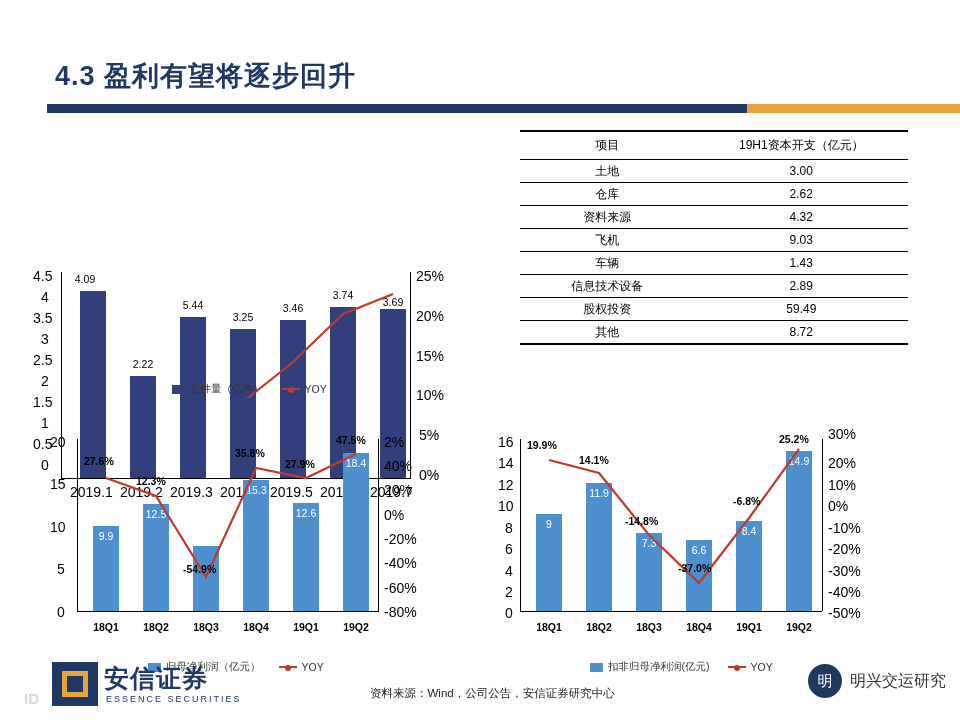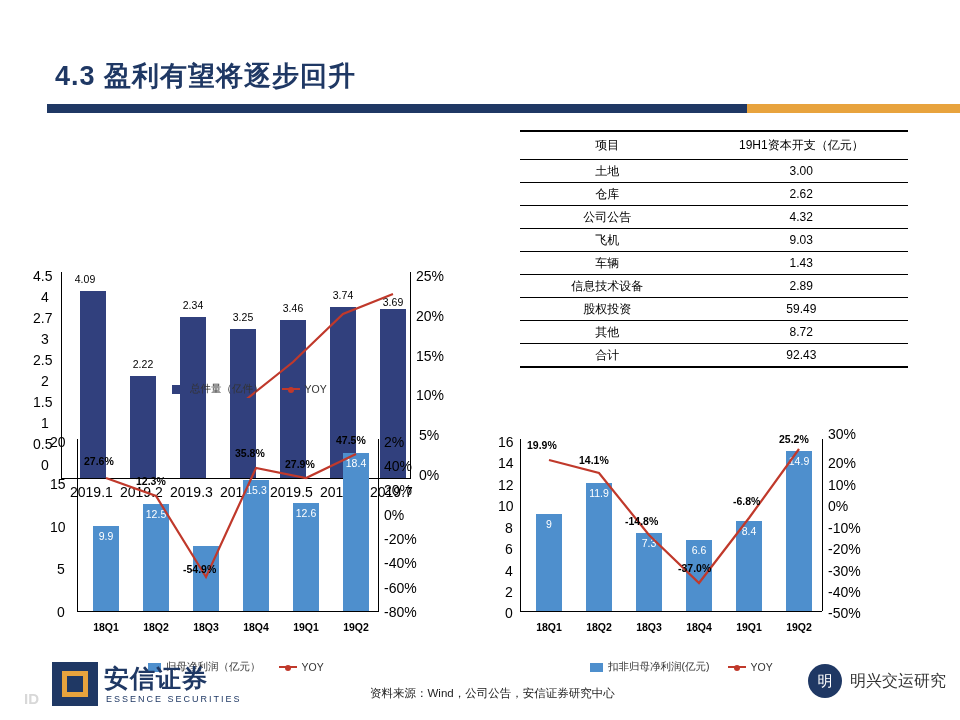--- a/index.html
+++ b/index.html
@@ -93,21 +93,21 @@
 <body>
 
 <div class="title">4.3 盈利有望将逐步回升</div>
 <div class="title-rule"></div>
 <div class="title-rule-accent"></div>
 
 <div class="chart" id="c1" style="left:25px; top:128px; width:470px; height:270px;">
 
   <div class="tick-label" style="left:8px; top:140px;">4.5</div>
   <div class="tick-label" style="left:16px; top:161px;">4</div>
-  <div class="tick-label" style="left:8px; top:182px;">2.7</div>
+  <div class="tick-label" style="left:8px; top:182px;">3.5</div>
   <div class="tick-label" style="left:16px; top:203px;">3</div>
   <div class="tick-label" style="left:8px; top:224px;">2.5</div>
   <div class="tick-label" style="left:16px; top:245px;">2</div>
   <div class="tick-label" style="left:8px; top:266px;">1.5</div>
   <div class="tick-label" style="left:16px; top:287px;">1</div>
   <div class="tick-label" style="left:8px; top:308px;">0.5</div>
   <div class="tick-label" style="left:16px; top:329px;">0</div>
 
   <div class="tick-label" style="left:391px; top:140px;">25%</div>
   <div class="tick-label" style="left:391px; top:180px;">20%</div>
@@ -123,21 +123,21 @@
   <div class="bar" style="left:55px; top:163px; width:26px; height:187px; background:#31407d;"></div>
   <div class="bar" style="left:105px; top:248px; width:26px; height:102px; background:#31407d;"></div>
   <div class="bar" style="left:155px; top:189px; width:26px; height:161px; background:#31407d;"></div>
   <div class="bar" style="left:205px; top:201px; width:26px; height:149px; background:#31407d;"></div>
   <div class="bar" style="left:255px; top:192px; width:26px; height:158px; background:#31407d;"></div>
   <div class="bar" style="left:305px; top:179px; width:26px; height:171px; background:#31407d;"></div>
   <div class="bar" style="left:355px; top:181px; width:26px; height:169px; background:#31407d;"></div>
 
   <div class="bar-val" style="left:40px; top:145px; width:40px;">4.09</div>
   <div class="bar-val" style="left:98px; top:230px; width:40px;">2.22</div>
-  <div class="bar-val" style="left:148px; top:171px; width:40px;">2.34</div>
+  <div class="bar-val" style="left:148px; top:171px; width:40px;">5.44</div>
   <div class="bar-val" style="left:198px; top:183px; width:40px;">3.25</div>
   <div class="bar-val" style="left:248px; top:174px; width:40px;">3.46</div>
   <div class="bar-val" style="left:298px; top:161px; width:40px;">3.74</div>
   <div class="bar-val" style="left:348px; top:168px; width:40px;">3.69</div>
 
   <svg style="position:absolute; left:0; top:0;" width="470" height="270" viewBox="0 0 470 270">
     <polyline points="68,291 118,291 168,298 218,274 268,234 318,186 368,166" fill="none" stroke="#c0392b" stroke-width="2.2"></polyline>
   </svg>
 
   <div class="tick-label" style="left:45px; top:356px;">2019.1</div>
@@ -305,21 +305,21 @@
     <tbody>
       <tr>
         <td>土地</td>
         <td>3.00</td>
       </tr>
       <tr>
         <td>仓库</td>
         <td>2.62</td>
       </tr>
       <tr>
-        <td>公司公告</td>
+        <td>资料来源</td>
         <td>4.32</td>
       </tr>
       <tr>
         <td>飞机</td>
         <td>9.03</td>
       </tr>
       <tr>
         <td>车辆</td>
         <td>1.43</td>
       </tr>
@@ -327,24 +327,20 @@
         <td>信息技术设备</td>
         <td>2.89</td>
       </tr>
       <tr>
         <td>股权投资</td>
         <td>59.49</td>
       </tr>
       <tr>
         <td>其他</td>
         <td>8.72</td>
-      </tr>
-      <tr>
-        <td>合计</td>
-        <td>92.43</td>
       </tr>
     </tbody>
   </table>
 </div>
 
 <div class="footer-note">资料来源：Wind，公司公告，安信证券研究中心</div>
 
 <div class="logo-box">
   <div class="logo-inner"></div>
 </div>

